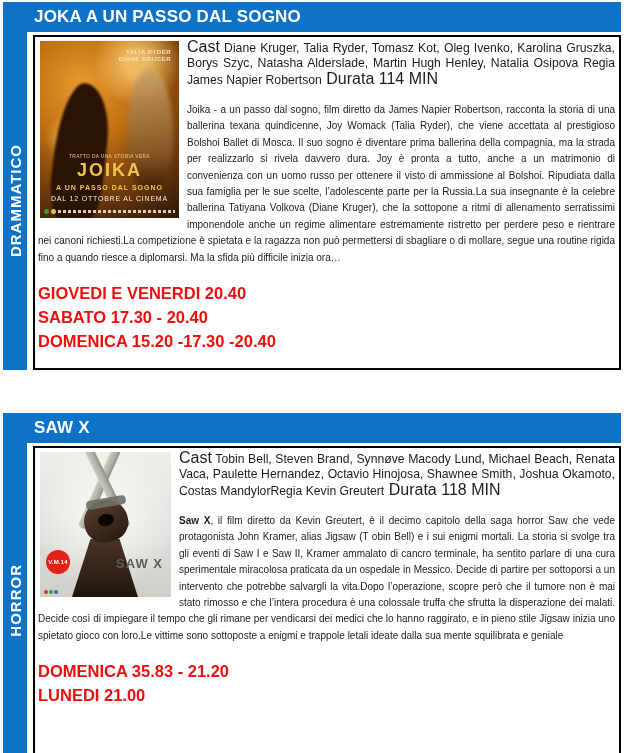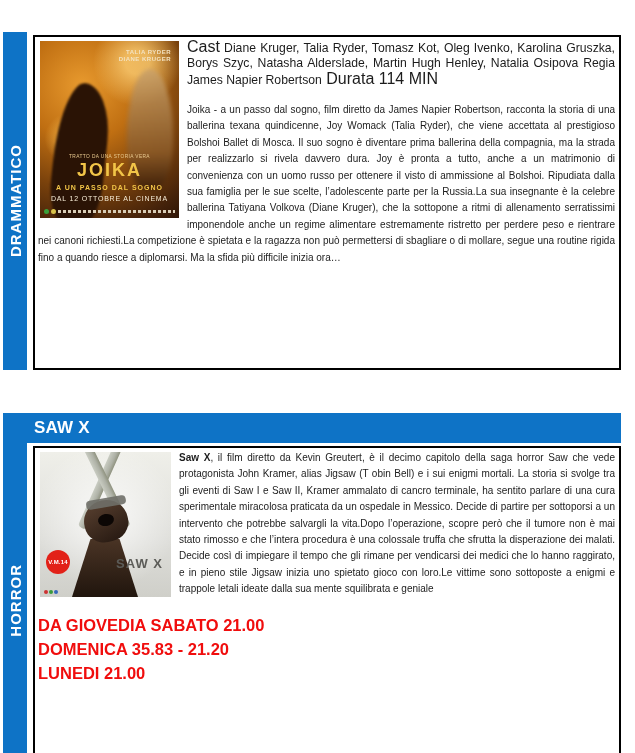--- a/index.html
+++ b/index.html
@@ -88,20 +88,23 @@
   
   #card-joika { top:2px; height:368px; }
   #card-sawx  { top:413px; height:345px; }
 </style>
 </head>
 <body>
 
 <div class="page">
 
   <div class="card" id="card-joika">
+    <div class="card-header">
+      <span class="card-title">JOKA A UN PASSO DAL SOGNO</span>
+    </div>
     <div class="genre-strip">
       <span class="genre-text">DRAMMATICO</span>
     </div>
     <div class="content">
 
       <div class="poster joika">
         <div class="jk-fig-left"></div>
         <div class="jk-fig-right"></div>
         <div class="jk-names">
           <div>TALIA RYDER</div>
@@ -115,20 +118,26 @@
           <span class="dot g"></span>
           <span class="dot y"></span>
           <span class="creditbar"></span>
         </div>
       </div>
 
       <p class="cast"><span class="small">Cast</span> <span>Diane Kruger, Talia Ryder, Tomasz Kot, Oleg Ivenko, Karolina Gruszka, Borys Szyc, Natasha Alderslade, Martin Hugh Henley, Natalia Osipova</span><span> Regia James Napier Robertson</span><span class="small"> Durata 114 MIN</span></p>
 
       <p class="desc"><b></b><span>Joika - a un passo dal sogno, film diretto da James Napier Robertson, racconta la storia di una ballerina texana quindicenne, Joy Womack (Talia Ryder), che viene accettata al prestigioso Bolshoi Ballet di Mosca. Il suo sogno è diventare prima ballerina della compagnia, ma la strada per realizzarlo si rivela davvero dura. Joy è pronta a tutto, anche a un matrimonio di convenienza con un uomo russo per ottenere il visto di ammissione al Bolshoi. Ripudiata dalla sua famiglia per le sue scelte, l’adolescente parte per la Russia.La sua insegnante è la celebre ballerina Tatiyana Volkova (Diane Kruger), che la sottopone a ritmi di allenamento serratissimi imponendole anche un regime alimentare estremamente ristretto per perdere peso e rientrare nei canoni richiesti.La competizione è spietata e la ragazza non può permettersi di sbagliare o di mollare, segue una routine rigida fino a quando riesce a diplomarsi. Ma la sfida più difficile inizia ora…</span></p>
 
+      <div class="times">
+        <div>GIOVEDI E VENERDI  20.40</div>
+        <div>SABATO 17.30 - 20.40</div>
+        <div>DOMENICA 15.20 -17.30 -20.40</div>
+
+      </div>
     </div>
   </div>
 
   <div class="card" id="card-sawx">
     <div class="card-header">
       <span class="card-title">SAW X</span>
     </div>
     <div class="genre-strip">
       <span class="genre-text">HORROR</span>
     </div>
@@ -143,24 +152,24 @@
         <div class="sx-mouth"></div>
         <div class="sx-badge">V.M.14</div>
         <div class="sx-logo">SAW X</div>
         <div class="sx-dots">
           <span class="d r"></span>
           <span class="d g"></span>
           <span class="d b"></span>
         </div>
       </div>
 
+      <p class="cast"><span class="small">Cast</span> <span>Tobin Bell, Steven Brand, Synnøve Macody Lund, Michael Beach, Renata Vaca, Paulette Hernandez, Octavio Hinojosa, Shawnee Smith, Joshua Okamoto, Costas Mandylor</span><span>Regia Kevin Greutert</span><span class="small"> Durata 118 MIN</span></p>
 
       <p class="desc"><b>Saw X</b><span>, il film diretto da Kevin Greutert, è il decimo capitolo della saga horror Saw che vede protagonista John Kramer, alias Jigsaw (T obin Bell) e i sui enigmi mortali. La storia si svolge tra gli eventi di Saw I e Saw II, Kramer ammalato di cancro terminale, ha sentito parlare di una cura sperimentale miracolosa praticata da un ospedale in Messico. Decide di partire per sottoporsi a un intervento che potrebbe salvargli la vita.Dopo l’operazione, scopre però che il tumore non è mai stato rimosso e che l’intera procedura è una colossale truffa che sfrutta la disperazione dei malati. Decide così di impiegare il tempo che gli rimane per vendicarsi dei medici che lo hanno raggirato, e in pieno stile Jigsaw inizia uno spietato gioco con loro.Le vittime sono sottoposte a enigmi e trappole letali ideate dalla sua mente squilibrata e geniale</span></p>
 
       <div class="times">
-        <div>DA GIOVEDIA SABATO  21.00</div>
         <div>DOMENICA 35.83 - 21.20</div>
         <div>LUNEDI 21.00</div>
       </div>
     </div>
   </div>
 
 </div>
 
 </body></html>

